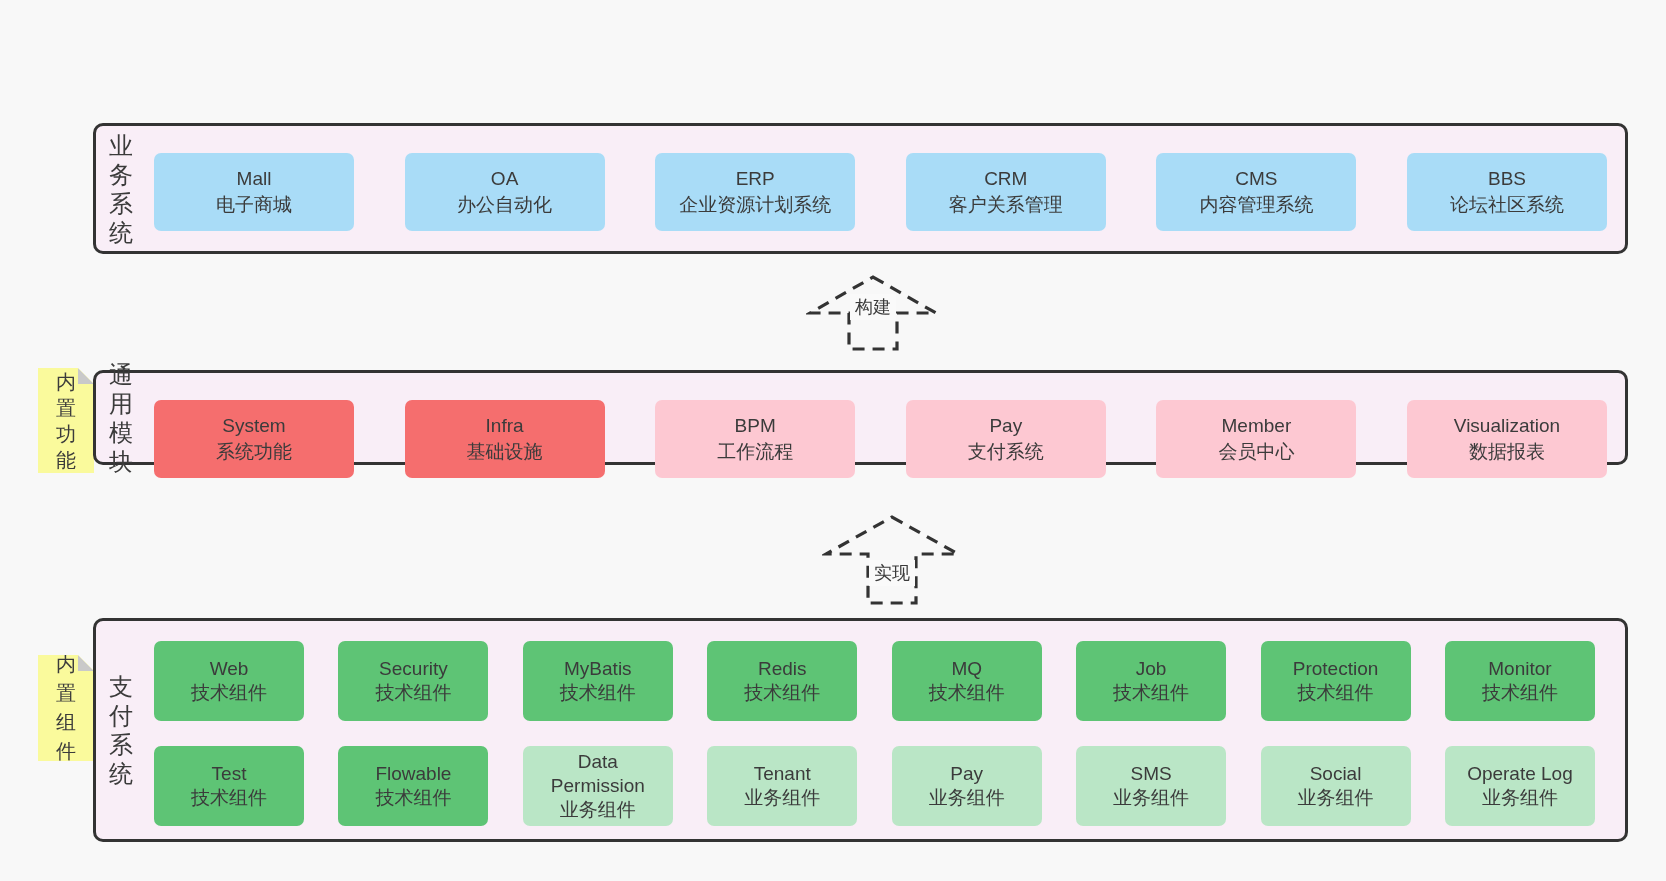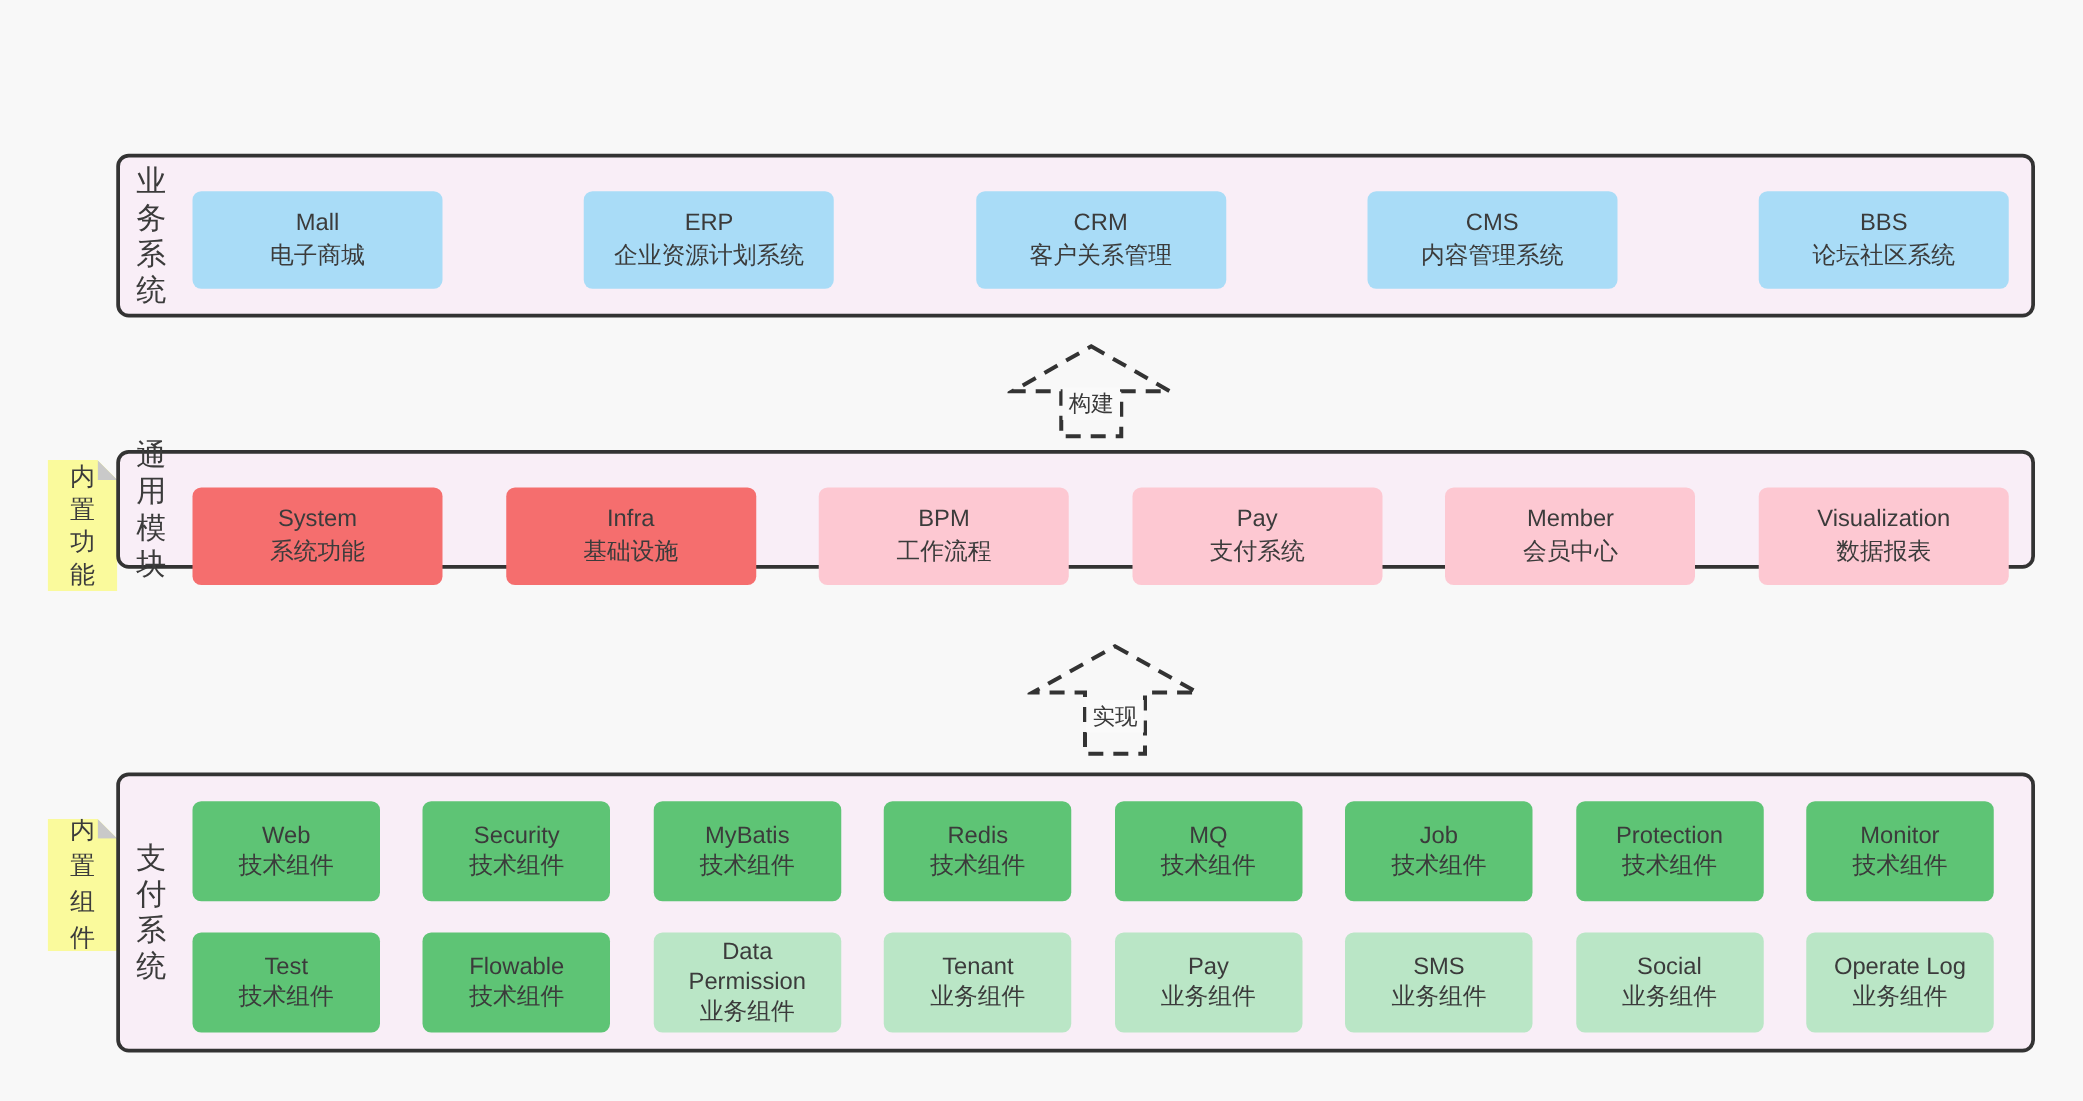--- a/index.html
+++ b/index.html
@@ -16,21 +16,21 @@
   
   .panel {
     position:absolute;
     left:93px; width:1535px;
     background: var(--panel-bg, #f9eef7);
     border: 3px solid var(--panel-border, #333);
     border-radius: 10px;
     z-index:1;
   }
   #panel-business  { top:123px; height:131px; }
-  #panel-common    { top:360px; height:95px; }
+  #panel-common    { top:370px; height:95px; }
   #panel-framework { top:618px; height:224px; }
 
   .panel-label {
     position:absolute; left:13px; top:50%;
     transform: translateY(-50%);
     width:28px; 
     font-size:24px; line-height:29px;
     word-break: break-all;
     color: var(--text, #3b3b3b);
   }
@@ -103,34 +103,38 @@
   }
   .arrow-label {
     position:absolute; left:50%;
     transform: translateX(-50%);
     background: #fafafa;
     padding:2px 5px;
     font-size:18px; line-height:22px;
     white-space:nowrap;
     color: var(--text, #3b3b3b);
   }
-  #arrow-build .arrow-label     { top:36px; }
+  #arrow-build .arrow-label     { top:20px; }
   #arrow-implement .arrow-label { top:46px; }
 </style>
 </head>
 <body>
 
 <div class="canvas">
 
   <section class="panel" id="panel-business">
     <div class="panel-label">业务系统</div>
     <div class="boxes boxes-6">
         <div class="box blue">
           <div class="box-title">Mall</div>
           <div class="box-subtitle">电子商城</div>
+        </div>
+        <div class="box blue">
+          <div class="box-title">OA</div>
+          <div class="box-subtitle">办公自动化</div>
         </div>
         <div class="box blue">
           <div class="box-title">ERP</div>
           <div class="box-subtitle">企业资源计划系统</div>
         </div>
         <div class="box blue">
           <div class="box-title">CRM</div>
           <div class="box-subtitle">客户关系管理</div>
         </div>
         <div class="box blue">

